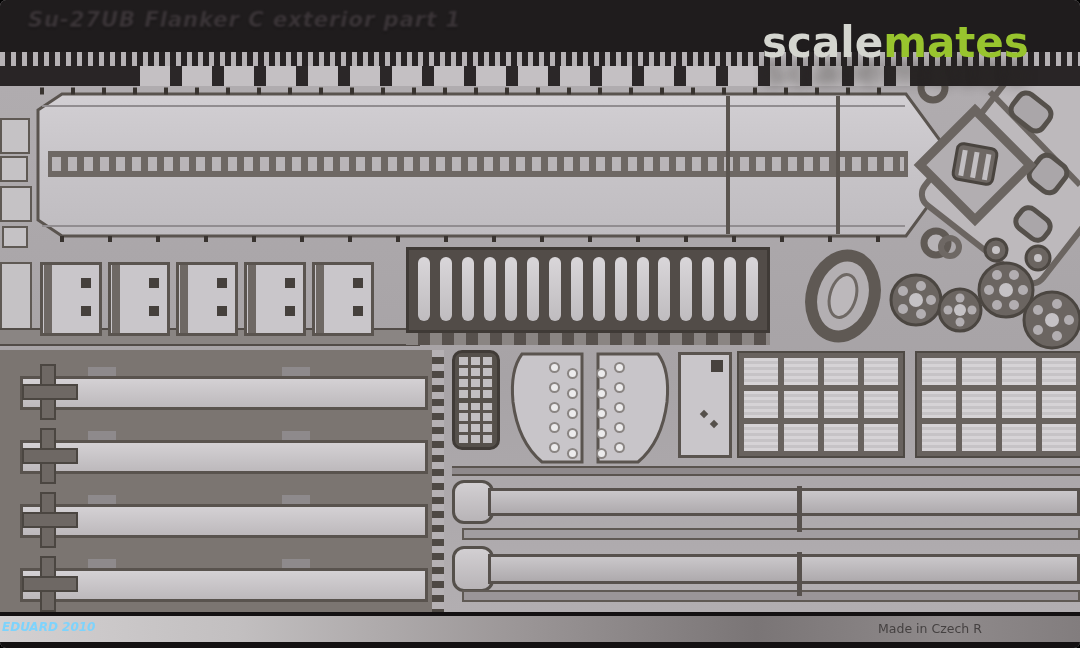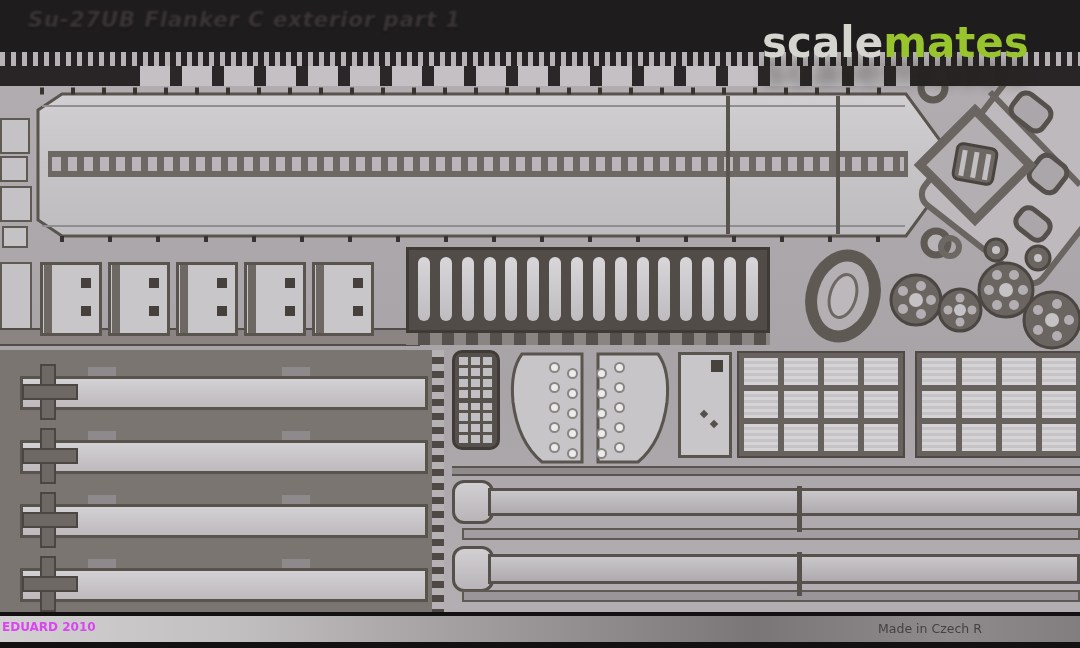--- a/index.html
+++ b/index.html
@@ -1,17 +1,17 @@
 <!DOCTYPE html>
 <html style="--top-band: #1f1c1d; --footer-band: #141112; --plate-background: #b0acaf; --metal-light: #c9c6ca; --metal-mid: #a8a4a7; --metal-dark: #5a544f; --watermark-gray: #d4d5cf; --watermark-green: #98c42e;"><head>
 <meta charset="utf-8">
 <style>
   html,body{margin:0;padding:0;background:#000;}
   .shot{position:relative;width:1080px;height:648px;overflow:hidden;
-        background:#b0acaf;font-family:"DejaVu Sans","Liberation Sans",sans-serif;}
+        background:#b0acaf;font-family:"DejaVu Sans","Liberation Sans",sans-serif;border-radius:6px;}
   .abs{position:absolute;}
 
   
   .fret-wrap{position:absolute;inset:0;filter:blur(.5px);}
   .plate-bg{left:0;top:86px;width:1080px;height:526px;
     background:linear-gradient(180deg,var(--plate-background,#b0acaf),#a7a3a6 55%,#b2aeb1);}
 
   .band-top{left:0;top:0;width:1080px;height:52px;background:var(--top-band,#1f1c1d);}
   .embossed{left:28px;top:8px;font-size:21px;font-weight:700;font-style:italic;
     letter-spacing:1px;color:#3b3538;filter:blur(1.1px);text-shadow:0 1px 1px rgba(0,0,0,.6);
@@ -91,21 +91,21 @@
   .bulb{position:absolute;width:42px;background:linear-gradient(180deg,#d2cfd2,#b8b4b7);
     border:3px solid #55504b;border-radius:12px;box-sizing:border-box;}
   .bulb-body{position:absolute;box-sizing:border-box;
     background:linear-gradient(180deg,#cac7ca,#aeaaad);border:3px solid #57514d;}
   .tick{position:absolute;width:5px;background:#57514d;}
 
   
   .footer{left:0;top:612px;width:1080px;height:36px;background:var(--footer-band,#141112);z-index:8;}
   .footer-strip{left:0;top:4px;width:1080px;height:26px;
     background:linear-gradient(90deg,#d3d0d1 0%,#c2bfc0 22%,#9b9697 48%,#7a7576 70%,#8f8a8b 88%,#827d7e 100%);}
-  .maker{left:2px;top:8px;font-size:12px;font-weight:700;color:#d946ef;
+  .maker{left:2px;top:8px;font-size:12px;font-weight:700;font-style:italic;color:#7dd3fc;
     filter:blur(.6px);white-space:nowrap;}
   .origin{left:878px;top:9px;font-size:12.5px;color:#454141;filter:blur(.6px);white-space:nowrap;}
 
   svg.parts{position:absolute;left:0;top:0;z-index:2;pointer-events:none;}
   .html-parts{position:absolute;inset:0;z-index:3;}
 </style>
 </head>
 <body>
 
 <div class="shot">

